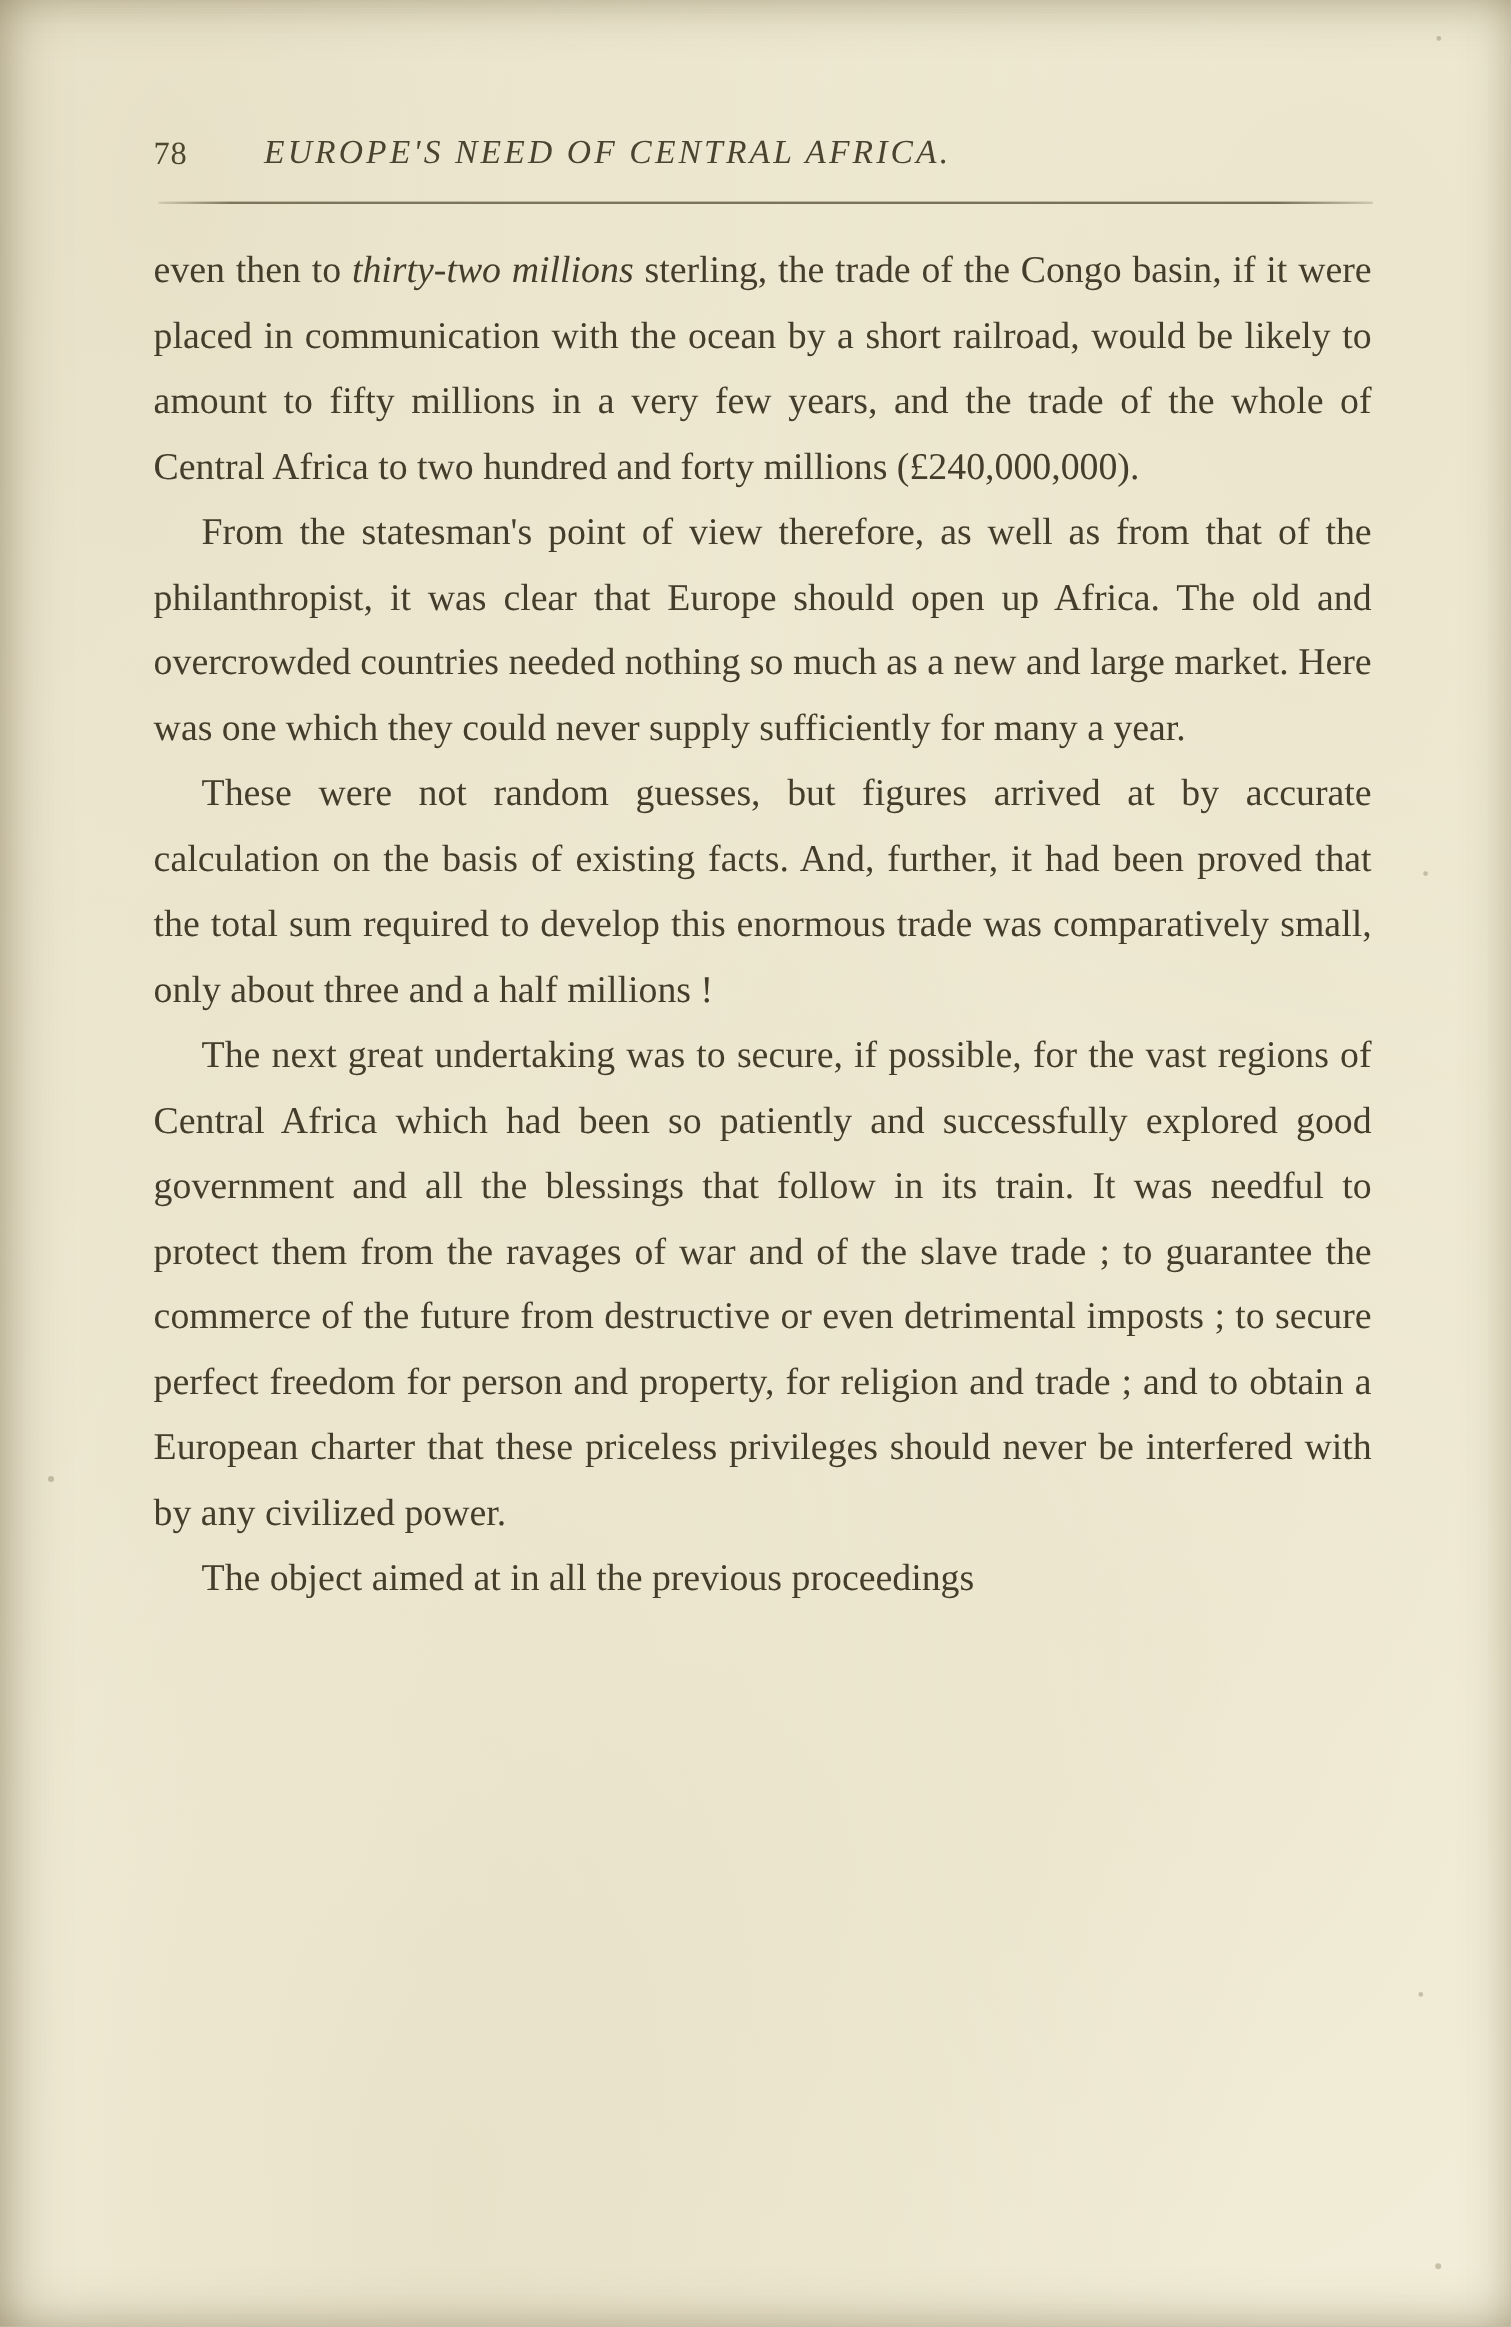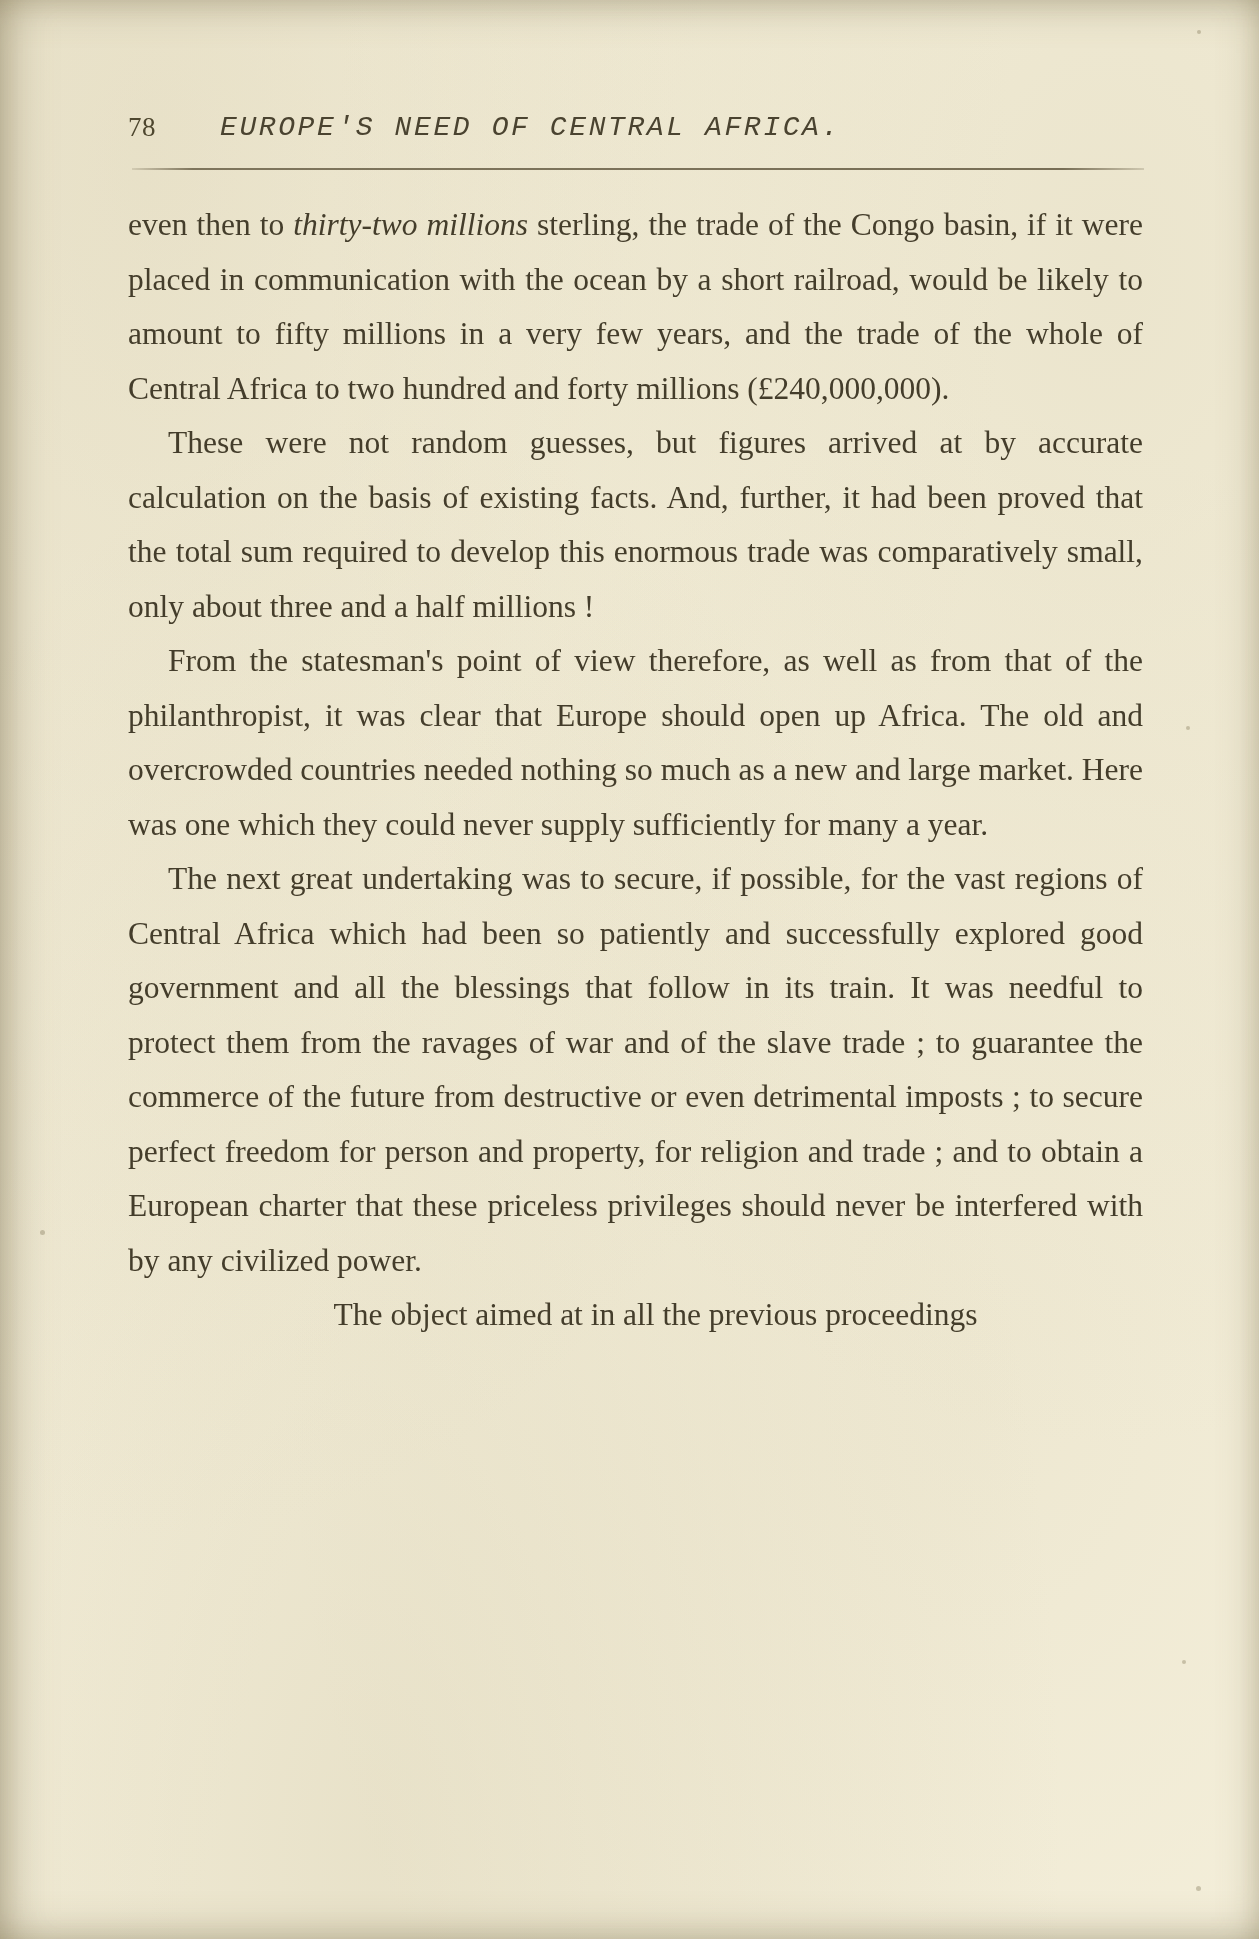--- a/index.html
+++ b/index.html
@@ -60,21 +60,20 @@
     letter-spacing: 0.5px;
     width: 92px;
     color: #4e472f;
   }
   .running-head {
     font-size: 28px;
     letter-spacing: 2.6px;
     font-style: italic;
     color: #4a4330;
     white-space: nowrap;
-    font-family: Liberation Mono, monospace;
   }
   .rule {
     position: absolute;
     top: 168px;
     left: 4px;
     width: 1012px;
     height: 2px;
     background: linear-gradient(to right, rgba(90,80,55,0.15), rgba(90,80,55,0.75) 6%, rgba(90,80,55,0.8) 92%, rgba(90,80,55,0.2));
   }
   .body-text {
@@ -91,21 +90,21 @@
   .body-text p {
     margin: 0;
   }
   .body-text p.indent {
     text-indent: 40px;
   }
   .body-text em {
     font-style: italic;
   }
   .last-line {
-    text-align: center;
+    text-align: left;
   }
   
   .speck {
     position: absolute;
     background: rgba(120,108,78,0.35);
     border-radius: 50%;
     pointer-events: none;
   }
 </style>
 </head>
@@ -118,22 +117,22 @@
 
     <div class="header-row">
       <div class="folio">78</div>
       <div class="running-head">EUROPE'S NEED OF CENTRAL AFRICA.</div>
     </div>
 
     <div class="rule"></div>
 
     <div class="body-text" id="body-text">
         <p><span>even then to </span><em>thirty-two millions</em><span> sterling, the trade of the Congo basin, if it were placed in communication with the ocean by a short railroad, would be likely to amount to fifty millions in a very few years, and the trade of the whole of Central Africa to two hundred and forty millions (£240,000,000).</span></p>
+        <p class="indent"><span>From the statesman's point of view therefore, as well as from that of the philanthropist, it was clear that Europe should open up Africa.  The old and overcrowded countries needed nothing so much as a new and large market.  Here was one which they could never supply sufficiently for many a year.</span></p>
         <p class="indent"><span>These were not random guesses, but figures arrived at by accurate calculation on the basis of existing facts.  And, further, it had been proved that the total sum required to develop this enormous trade was comparatively small, only about three and a half millions !</span></p>
-        <p class="indent"><span>From the statesman's point of view therefore, as well as from that of the philanthropist, it was clear that Europe should open up Africa.  The old and overcrowded countries needed nothing so much as a new and large market.  Here was one which they could never supply sufficiently for many a year.</span></p>
         <p class="indent"><span>The next great undertaking was to secure, if possible, for the vast regions of Central Africa which had been so patiently and successfully explored good government and all the blessings that follow in its train.  It was needful to protect them from the ravages of war and of the slave trade ; to guarantee the commerce of the future from destructive or even detrimental imposts ; to secure perfect freedom for person and property, for religion and trade ;  and to obtain a European charter that these priceless privileges should never be interfered with by any civilized power.</span></p>
         <p class="indent last-line"><span>The object aimed at in all the previous proceedings</span></p>
       </div>
   </div>
 
   <div class="speck" style="left:40px;  top:1230px; width:5px;  height:5px;"></div>
   <div class="speck" style="left:1197px;top:30px;   width:4px;  height:4px;"></div>
   <div class="speck" style="left:1186px;top:726px;  width:4px;  height:4px;"></div>
   <div class="speck" style="left:1182px;top:1660px; width:4px;  height:4px;"></div>
   <div class="speck" style="left:1196px;top:1886px; width:5px;  height:5px;"></div>

